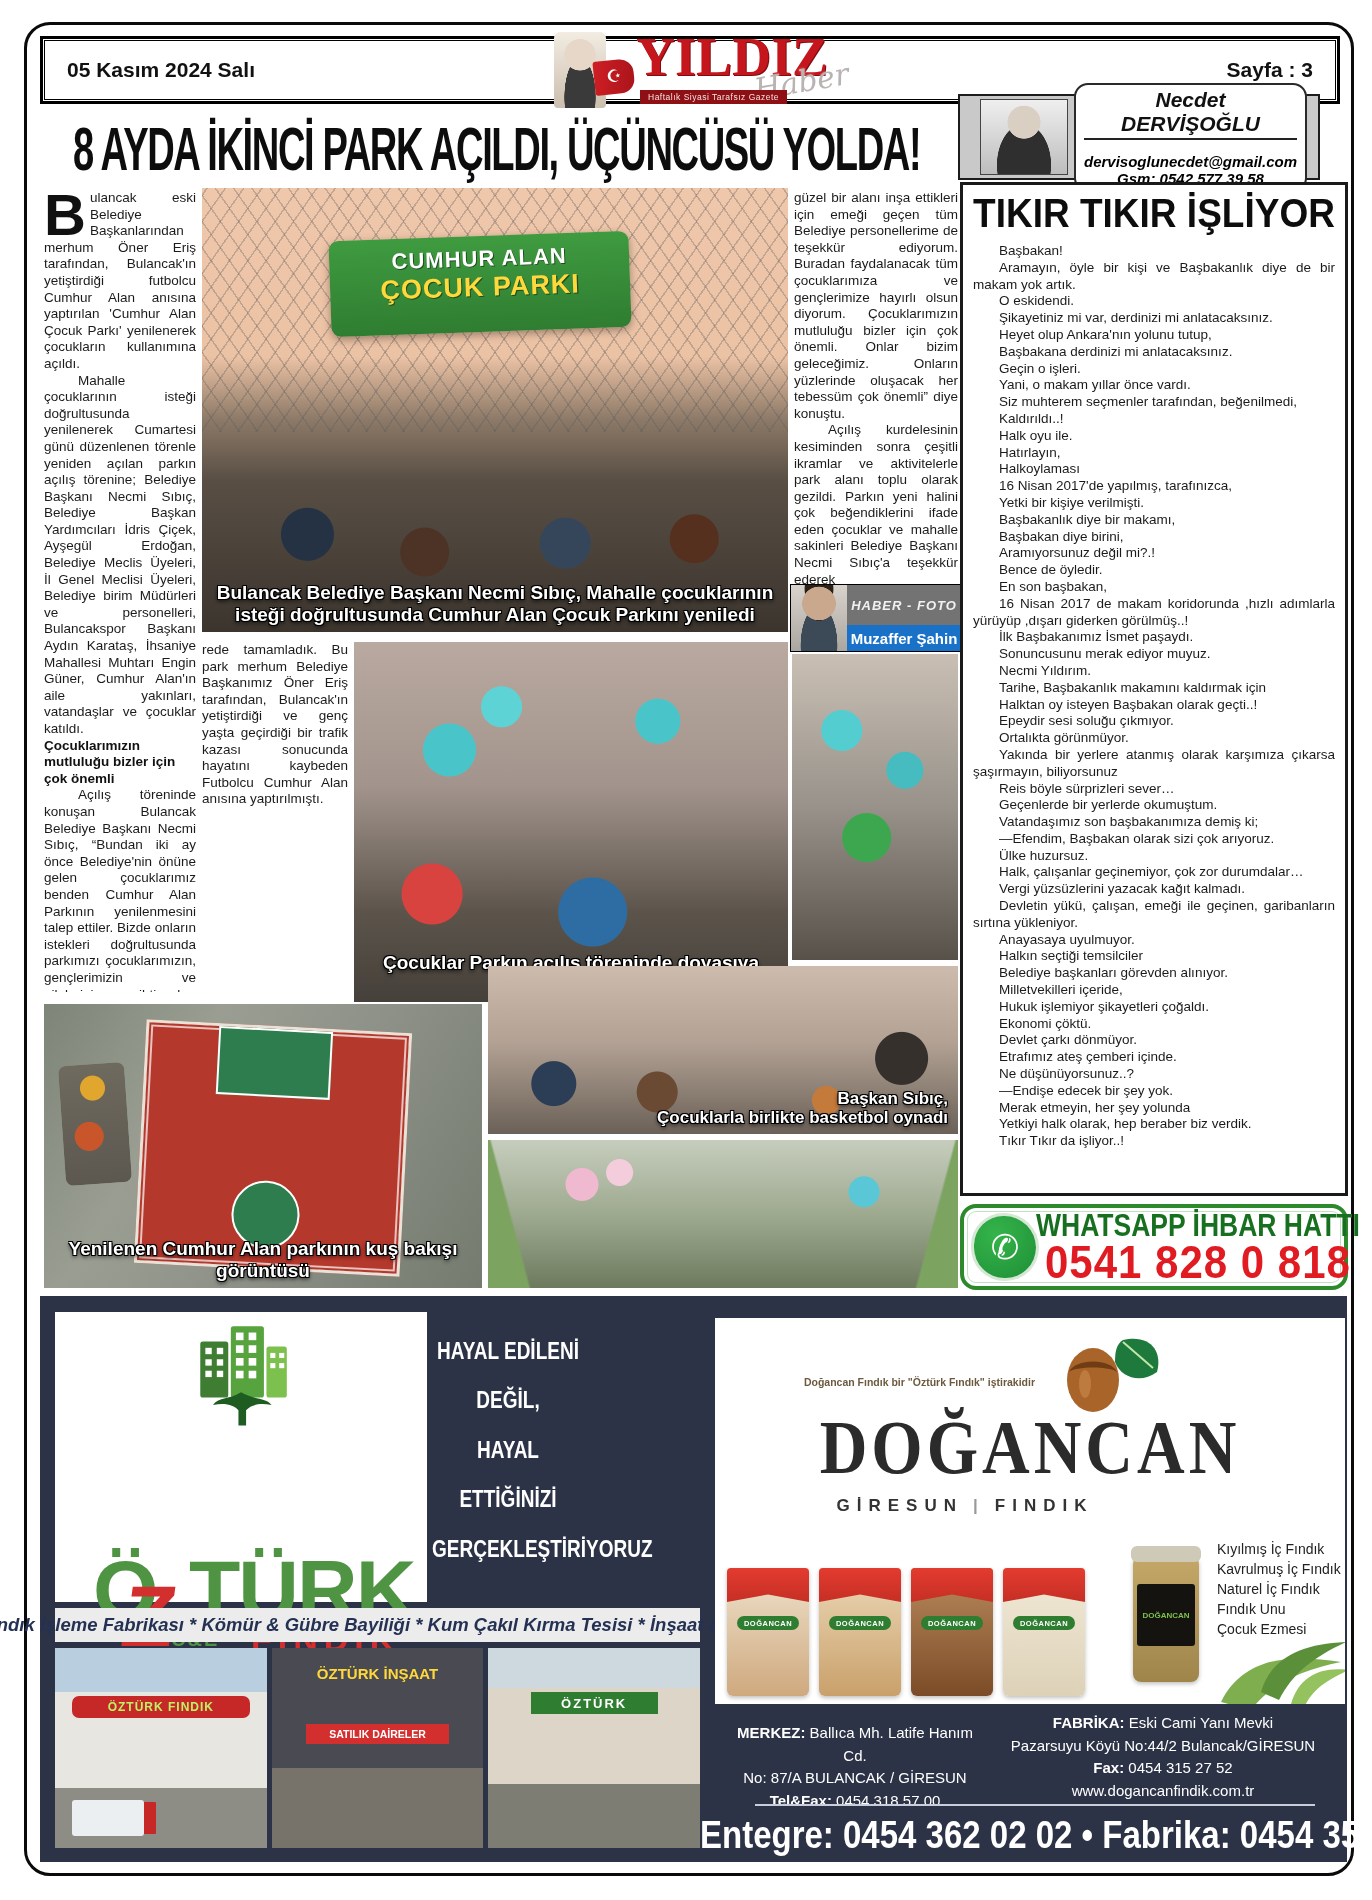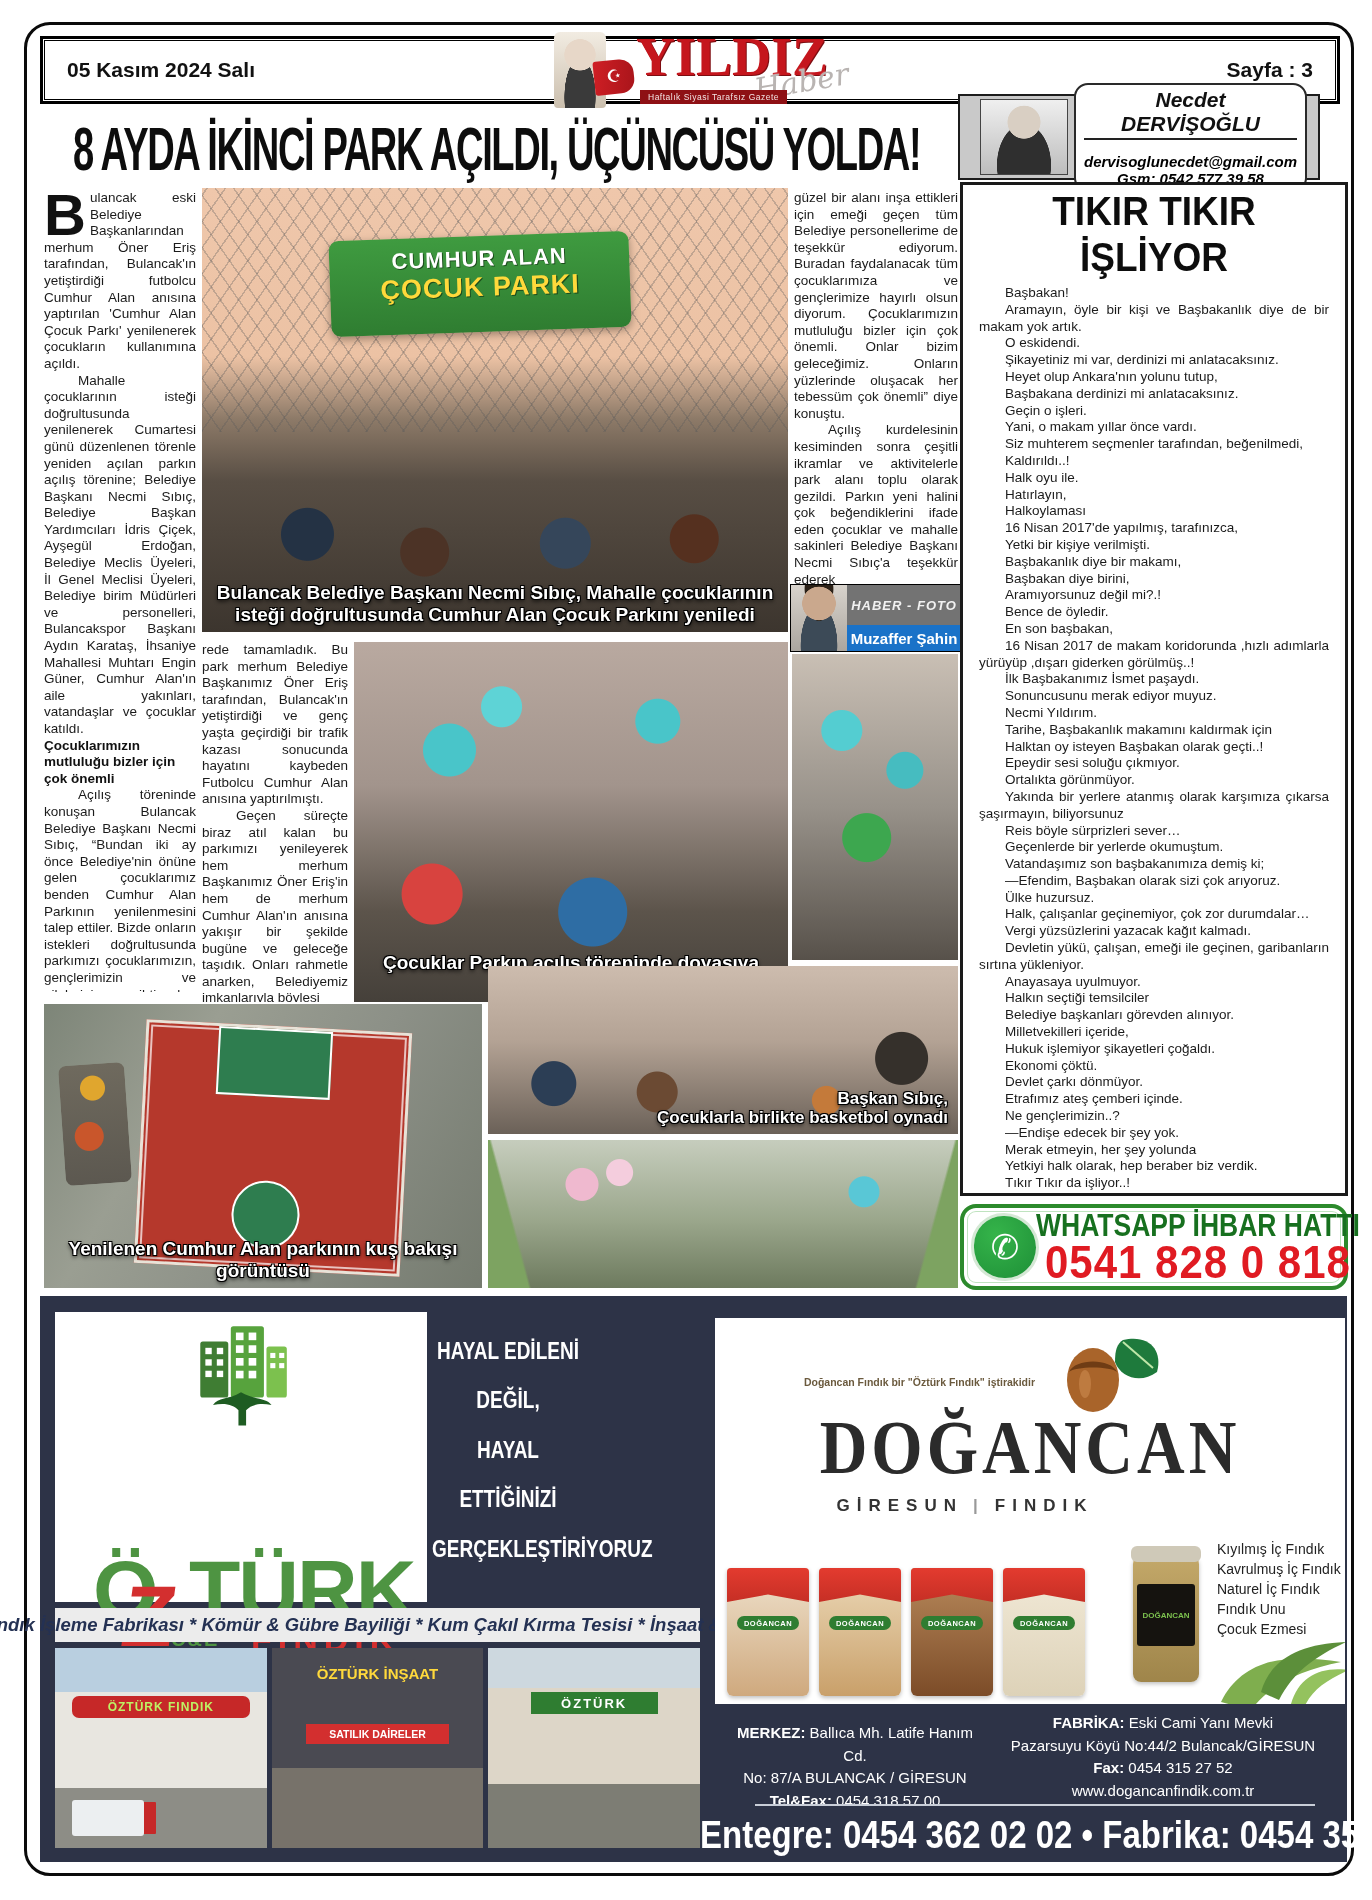--- a/index.html
+++ b/index.html
@@ -119,21 +119,21 @@
       radial-gradient(ellipse at 50% 92%,#3c4a57 0 46%,transparent 47%),
       linear-gradient(#d8d3cc,#aba69f);}
   .credit-right{flex:1;display:flex;flex-direction:column;}
   .credit-head{flex:1;background:#737373;color:#f1f1f1;font-style:italic;font-weight:bold;font-size:13px;
     display:flex;align-items:center;justify-content:center;letter-spacing:1px;}
   .credit-name{height:26px;background:#1a72c8;color:#fff;font-weight:bold;font-size:15px;
     display:flex;align-items:center;justify-content:center;}
 
   
   .tikir{left:960px;top:182px;width:388px;height:1014px;border:3px solid #1a1a1a;background:#fff;
-    box-sizing:border-box;padding:6px 16px;overflow:hidden;}
+    box-sizing:border-box;padding:6px 10px;overflow:hidden;}
   .tikir-title{font-size:37px;font-weight:900;text-align:center;letter-spacing:0px;color:#0d0d0d;
     transform:scaleY(1.08);margin:2px 0 8px 0;}
   .tline{margin:0;font-size:13.5px;line-height:16.8px;text-indent:26px;text-align:justify;color:#1b1b1b;}
 
   
   .wapp{left:960px;top:1204px;width:388px;height:86px;background:#fff;border:4px solid #2c8a2c;border-radius:16px;
     box-sizing:border-box;display:flex;align-items:center;padding:4px 10px;box-shadow:inset 0 0 0 3px #fff,inset 0 0 0 4px #bfe3bf;}
   .wicon{width:62px;height:62px;border-radius:48% 52% 50% 50%;background:radial-gradient(circle at 35% 30%,#35b44a,#1e8f37);
     display:flex;align-items:center;justify-content:center;flex:0 0 auto;box-shadow:0 0 0 3px #2c8a2c33;}
   .wicon span{color:#fff;font-size:34px;}
@@ -258,21 +258,20 @@
     <div class="credit-right">
       <div class="credit-head">HABER - FOTO</div>
       <div class="credit-name">Muzaffer Şahin</div>
     </div>
   </div>
 
   <div class="abs photo photo-balloons"></div>
 
   <div class="abs colB">
     <p class="body-p first">rede tamamladık. Bu park merhum Belediye Başkanımız Öner Eriş tarafından, Bulancak'ın yetiştirdiği ve genç yaşta geçirdiği bir trafik kazası sonucunda hayatını kaybeden Futbolcu Cumhur Alan anısına yaptırılmıştı.</p>
-    <p class="body-p">Geçen süreçte biraz atıl kalan bu parkımızı yenileyerek hem merhum Başkanımız Öner Eriş'in hem de merhum Cumhur Alan'ın anısına yakışır bir şekilde bugüne ve geleceğe taşıdık. Onları rahmetle anarken, Belediyemiz imkanlarıyla böylesi</p>
   </div>
 
   <div class="abs photo photo-clown">
     <div class="photo-cap">Çocuklar Parkın açılış töreninde doyasıya eğlendi</div>
   </div>
 
   <div class="abs photo photo-aerial">
     <div class="court"></div>
     <div class="playset"></div>
     <div class="photo-cap">Yenilenen Cumhur Alan parkının kuş bakışı görüntüsü</div>
@@ -329,21 +328,21 @@
         <p class="tline">Vergi yüzsüzlerini yazacak kağıt kalmadı.</p>
         <p class="tline">Devletin yükü, çalışan, emeği ile geçinen, garibanların sırtına yükleniyor.</p>
         <p class="tline">Anayasaya uyulmuyor.</p>
         <p class="tline">Halkın seçtiği temsilciler</p>
         <p class="tline">Belediye başkanları görevden alınıyor.</p>
         <p class="tline">Milletvekilleri içeride,</p>
         <p class="tline">Hukuk işlemiyor şikayetleri çoğaldı.</p>
         <p class="tline">Ekonomi çöktü.</p>
         <p class="tline">Devlet çarkı dönmüyor.</p>
         <p class="tline">Etrafımız ateş çemberi içinde.</p>
-        <p class="tline">Ne gençlerimizin..?</p>
+        <p class="tline">Ne düşünüyorsunuz..?</p>
         <p class="tline">—Endişe edecek bir şey yok.</p>
         <p class="tline">Merak etmeyin, her şey yolunda</p>
         <p class="tline">Yetkiyi halk olarak, hep beraber biz verdik.</p>
         <p class="tline">Tıkır Tıkır da işliyor..!</p>
       </div>
   </div>
 
   <div class="abs wapp">
     <div class="wicon">
         <span>✆</span>

